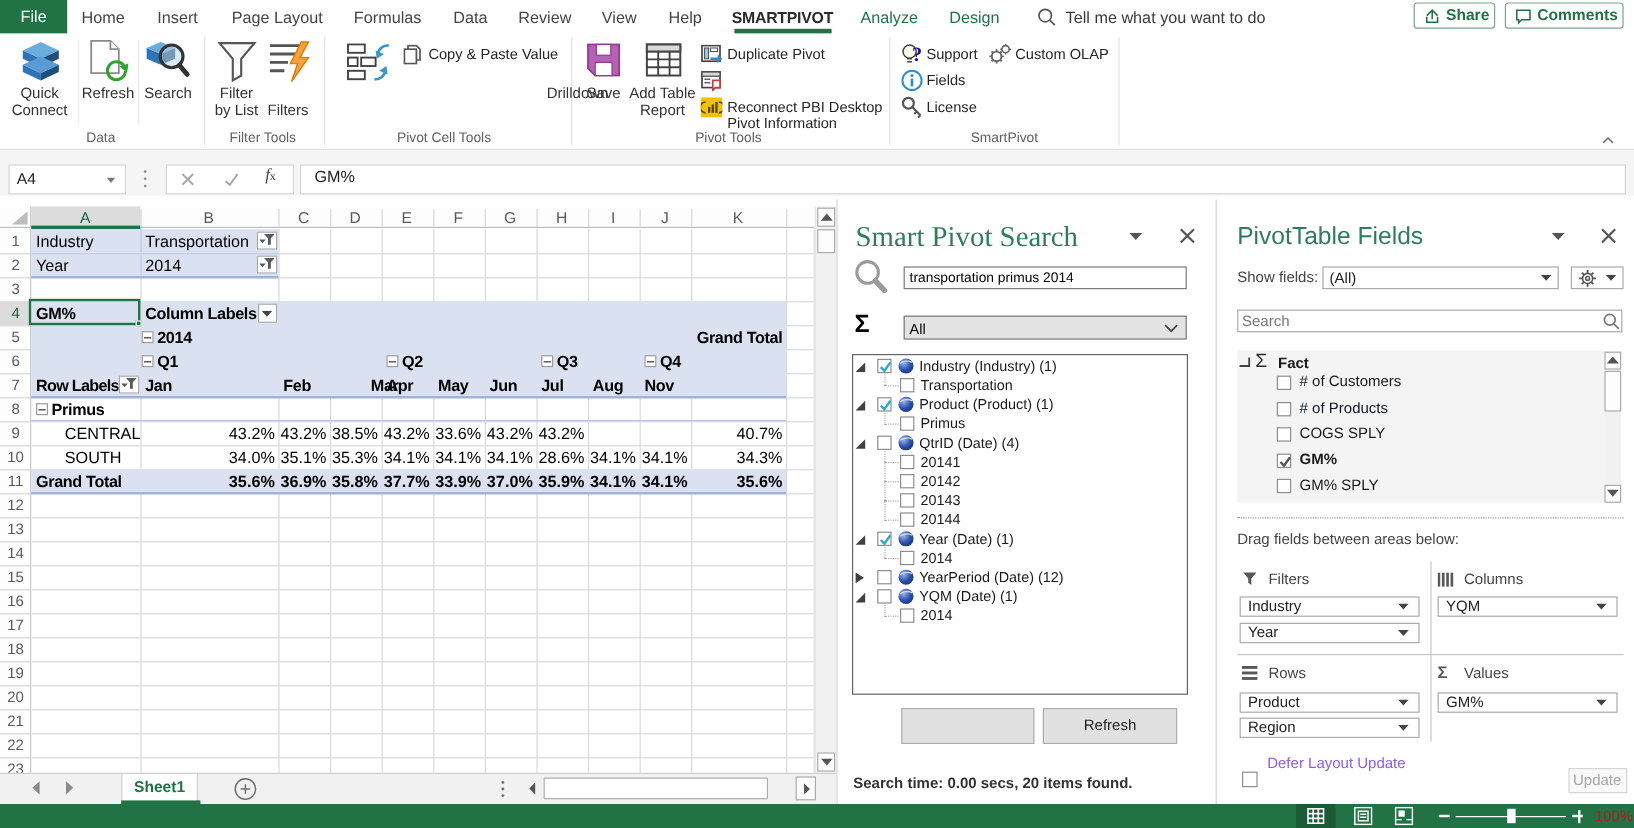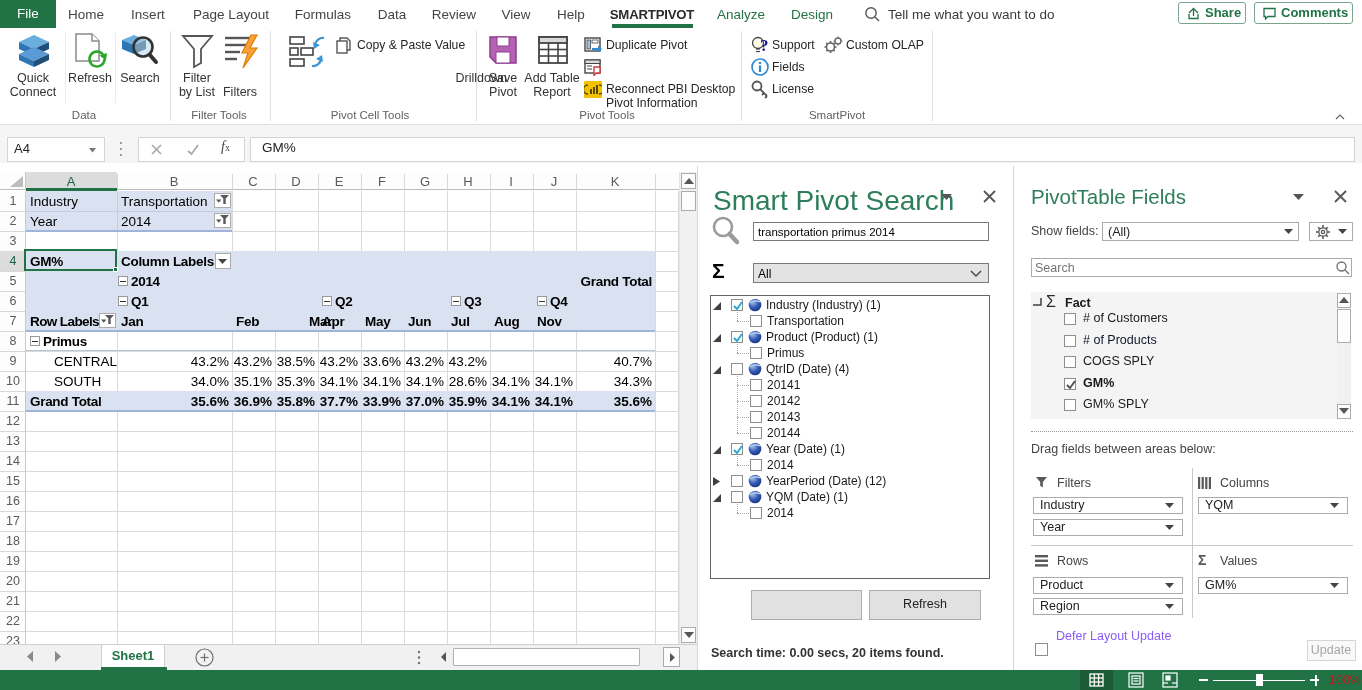--- a/index.html
+++ b/index.html
@@ -109,21 +109,20 @@
 <rect x="1" y="4" width="10" height="12" fill="#fff" stroke="#555" stroke-width="1.4"></rect>
 <path d="M4 4 V1 h7 l3 3 v9 h-3" fill="none" stroke="#555" stroke-width="1.4"></path>
 </svg>
 <div style="position:absolute;left:357px;top:38px;font-size:12.2px;color:#262626;font-weight:normal;white-space:nowrap;">Copy &amp; Paste Value</div>
 <svg style="position:absolute;left:489px;top:36px;" width="28" height="28" viewBox="0 0 28 28">
 <path d="M1 1 h26 v26 h-20 l-6 -6 z" fill="#b562b5" stroke="#8e3c8e" stroke-width="1.5"></path>
 <rect x="8" y="1" width="12" height="9" fill="#fff" stroke="#8e3c8e" stroke-width="1"></rect>
 <rect x="7" y="16" width="14" height="11" fill="#fff" stroke="#8e3c8e" stroke-width="1"></rect>
 </svg>
 <div style="position:absolute;left:303px;top:71px;width:400px;text-align:center;font-size:12.5px;color:#333;font-weight:normal;white-space:nowrap;">Save</div>
-<div style="position:absolute;left:303px;top:85px;width:400px;text-align:center;font-size:12.5px;color:#333;font-weight:normal;white-space:nowrap;">Pivot</div>
 <svg style="position:absolute;left:538px;top:36px;" width="30" height="28" viewBox="0 0 30 28">
 <rect x="1" y="1" width="28" height="26" fill="#fff" stroke="#444" stroke-width="1.8"></rect>
 <rect x="1" y="1" width="28" height="6" fill="#d9d9d9" stroke="#444" stroke-width="1.8"></rect>
 <line x1="10.5" y1="7" x2="10.5" y2="27" stroke="#444" stroke-width="1.6"></line>
 <line x1="20" y1="7" x2="20" y2="27" stroke="#444" stroke-width="1.6"></line>
 <line x1="1" y1="13.5" x2="29" y2="13.5" stroke="#444" stroke-width="1.6"></line>
 <line x1="1" y1="20" x2="29" y2="20" stroke="#444" stroke-width="1.6"></line>
 </svg>
 <div style="position:absolute;left:352px;top:71px;width:400px;text-align:center;font-size:12.5px;color:#333;font-weight:normal;white-space:nowrap;">Add Table</div>
 <div style="position:absolute;left:352px;top:85px;width:400px;text-align:center;font-size:12.5px;color:#333;font-weight:normal;white-space:nowrap;">Report</div>
@@ -460,21 +459,21 @@
     </svg>
 <div style="position:absolute;left:453px;top:648px;width:187px;height:18px;background:#fff;border:1px solid #b0b0b0;border-radius:1px"></div>
 <div style="position:absolute;left:663px;top:647px;width:17px;height:20px;background:#fdfdfd;border:1px solid #ababab"></div>
 <svg style="position:absolute;left:667px;top:652px;" width="10" height="11" viewBox="0 0 10 11">
       <polygon points="3,1 8,5.5 3,10" fill="#555"></polygon>
     </svg>
 <div style="position:absolute;left:697px;top:172px;width:665px;height:498px;background:#fff"></div>
 <div style="position:absolute;left:697px;top:166px;width:665px;height:6px;background:#fff"></div>
 <div style="position:absolute;left:697px;top:166px;width:1px;height:504px;background:#d6d6d6"></div>
 <div style="position:absolute;left:1013px;top:166px;width:1px;height:504px;background:#d6d6d6"></div>
-<div style="position:absolute;left:713px;top:185px;font-size:28px;color:#2e7d5b;font-weight:normal;white-space:nowrap;">Smart Pivot Search</div>
+<div style="position:absolute;left:713px;top:185px;font-size:24px;color:#2e7d5b;font-weight:normal;white-space:nowrap;font-family:Liberation Serif, serif;">Smart Pivot Search</div>
 <svg style="position:absolute;left:941px;top:194px;" width="12" height="8" viewBox="0 0 12 8">
       <polygon points="0,0 11,0 5.5,6" fill="#555"></polygon>
     </svg>
 <svg style="position:absolute;left:982px;top:189px;" width="15" height="15" viewBox="0 0 15 15">
       <g stroke="#555" stroke-width="1.8">
         <line x1="2" y1="2" x2="13" y2="13"></line>
         <line x1="13" y1="2" x2="2" y2="13"></line>
       </g>
     </svg>
 <svg style="position:absolute;left:710px;top:215px;" width="32" height="32" viewBox="0 0 32 32">

